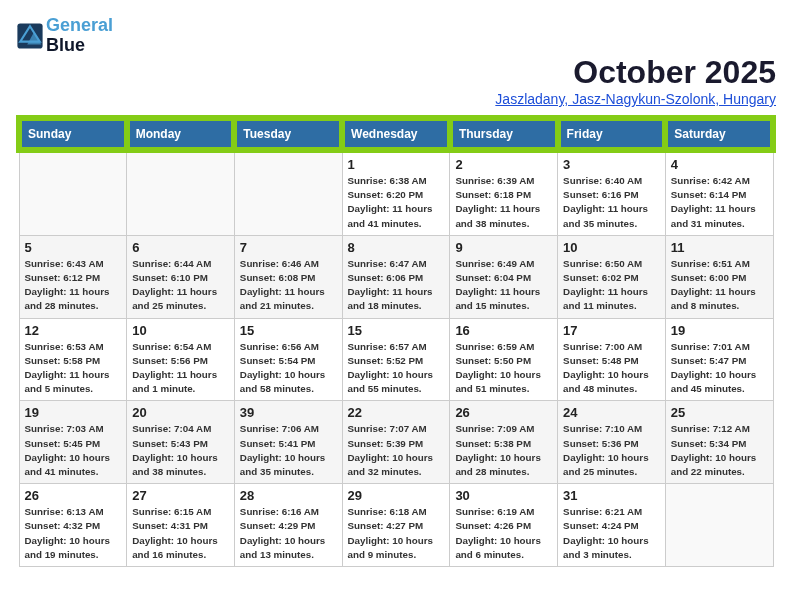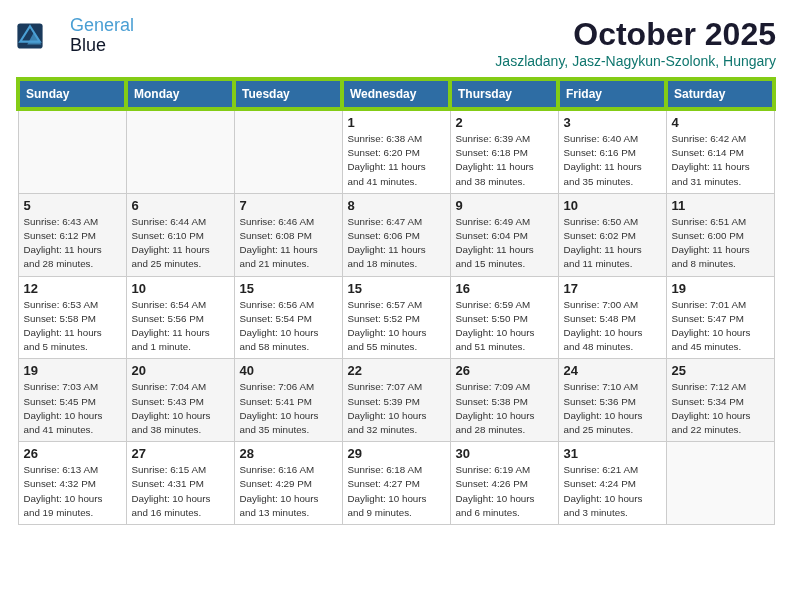--- a/index.html
+++ b/index.html
@@ -15,58 +15,59 @@
       align-items: flex-start;
       justify-content: space-between;
       margin-bottom: 8px;
     }
     .logo {
       display: flex;
       align-items: center;
     }
     .logo-text {
       font-size: 18px;
-      font-weight: normal;
+      font-weight: bold;
       color: #1a3a5c;
       line-height: 1.1;
-      margin-left: 24px;
     }
     .logo-text span {
       color: #4a9fd4;
     }
     .logo-icon {
       width: 28px;
       height: 28px;
       margin-right: 2px;
     }
     .title-block {
       text-align: right;
     }
     .month-title {
       font-size: 32px;
       font-weight: bold;
       color: #1a1a2e;
+      margin-top: 38px;
     }
     .subtitle {
       font-size: 14px;
-      color: #0f766e;
+      color: #1d4ed8;
+      text-decoration: underline;
     }
     .calendar {
       width: 100%;
       border-collapse: collapse;
       font-size: 10.5px;
     }
     .calendar th {
       background-color: #2e6da4;
       color: #fff;
       text-align: left;
       padding: 6px 6px;
       font-size: 12px;
       font-weight: bold;
-      border: 4px solid #84cc16;
+      border: 6px solid #84cc16;
     }
     .calendar td {
       border: 1px solid #ccc;
       vertical-align: top;
       padding: 4px 5px;
       width: 108px;
       height: 82px;
       background: #fff;
     }
     .calendar td.empty {
@@ -75,20 +76,21 @@
     .day-num {
       font-size: 13px;
       font-weight: bold;
       color: #222;
       margin-bottom: 2px;
     }
     .day-info {
       font-size: 9.8px;
       color: #333;
       line-height: 1.45;
+      font-weight: bold;
     }
     tr:nth-child(even) td {
       background: #f5f5f5;
     }
     tr:nth-child(even) td.empty {
       background: #f0f0f0;
     }
   </style>
 </head>
 <body>
@@ -210,21 +212,21 @@
       <tr>
         <td>
           <div class="day-num">19</div>
           <div class="day-info">Sunrise: 7:03 AM<br>Sunset: 5:45 PM<br>Daylight: 10 hours<br>and 41 minutes.</div>
         </td>
         <td>
           <div class="day-num">20</div>
           <div class="day-info">Sunrise: 7:04 AM<br>Sunset: 5:43 PM<br>Daylight: 10 hours<br>and 38 minutes.</div>
         </td>
         <td>
-          <div class="day-num">40</div>
+          <div class="day-num">39</div>
           <div class="day-info">Sunrise: 7:06 AM<br>Sunset: 5:41 PM<br>Daylight: 10 hours<br>and 35 minutes.</div>
         </td>
         <td>
           <div class="day-num">22</div>
           <div class="day-info">Sunrise: 7:07 AM<br>Sunset: 5:39 PM<br>Daylight: 10 hours<br>and 32 minutes.</div>
         </td>
         <td>
           <div class="day-num">26</div>
           <div class="day-info">Sunrise: 7:09 AM<br>Sunset: 5:38 PM<br>Daylight: 10 hours<br>and 28 minutes.</div>
         </td>

